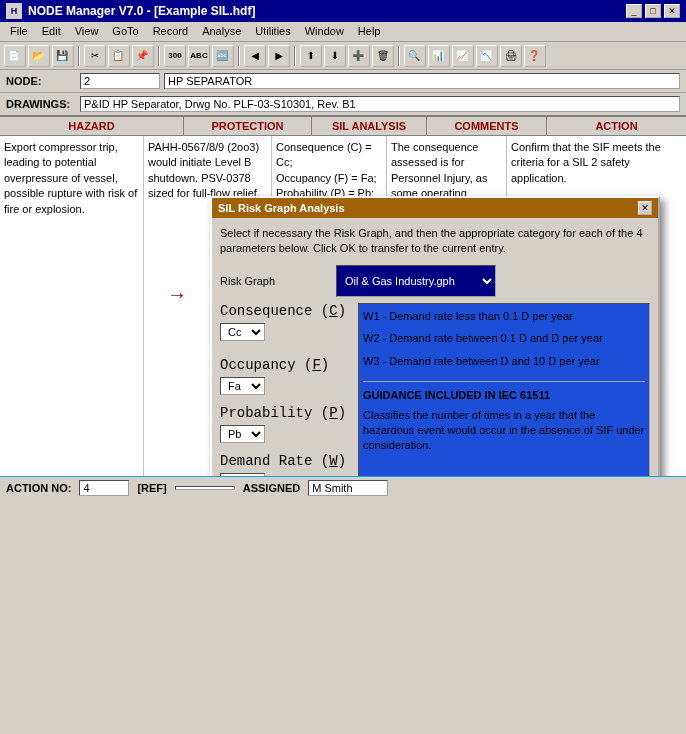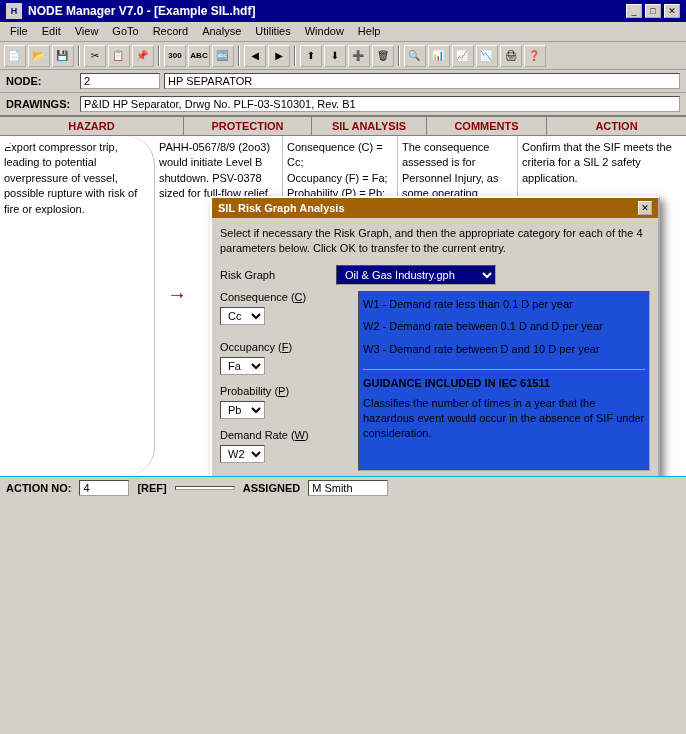--- a/index.html
+++ b/index.html
@@ -174,21 +174,21 @@
       margin-bottom: 6px;
       gap: 6px;
     }
     .form-label { font-size: 11px; min-width: 110px; }
     .risk-graph-select {
       background: #000080;
       color: white;
       border: 1px inset #a0a0a0;
       padding: 2px 4px;
       font-size: 11px;
-      height: 20px;
+      height: 32px;
       min-width: 160px;
     }
 
     .dialog-params {
       display: flex;
       gap: 8px;
       margin-bottom: 6px;
     }
     .params-left { flex: 0 0 130px; }
     .params-right {
@@ -200,21 +200,21 @@
       height: 180px;
       overflow-y: auto;
       line-height: 1.5;
     }
 
     .param-row {
       display: flex;
       align-items: center;
       margin-bottom: 4px;
     }
-    .param-label { font-size: 11px; min-width: 80px; }
+    .param-label { font-size: 14px; min-width: 80px; font-family: Liberation Mono, monospace; }
     .param-select {
       background: white;
       border: 1px inset #a0a0a0;
       padding: 1px 3px;
       font-size: 11px;
       height: 18px;
       width: 45px;
     }
 
     .underline { text-decoration: underline; }
@@ -297,21 +297,21 @@
   <div class="table-header-cell" style="width:184px;">HAZARD</div>
   <div class="table-header-cell" style="width:128px;">PROTECTION</div>
   <div class="table-header-cell" style="width:115px;">SIL ANALYSIS</div>
   <div class="table-header-cell" style="width:120px;">COMMENTS</div>
   <div class="table-header-cell" style="flex:1; border-right:none;">ACTION</div>
 </div>
 
 <div class="main-content" style="position:relative; height:340px;">
 
   <div class="table-body" style="height:340px;">
-    <div class="table-cell" style="width:155px; line-height:1.4;border-radius:29px;">Export compressor trip, leading to potential overpressure of vessel, possible rupture with risk of fire or explosion.</div>
+    <div class="table-cell" style="width:144px; line-height:1.4;">Export compressor trip, leading to potential overpressure of vessel, possible rupture with risk of fire or explosion.</div>
     <div class="table-cell" style="width:128px; line-height:1.4;">PAHH-0567/8/9 (2oo3) would initiate Level B shutdown. PSV-0378 sized for full-flow relief.</div>
     <div class="table-cell" style="width:115px; line-height:1.4; white-space:pre-line;">Consequence (C) = Cc;
 Occupancy (F) = Fa;
 Probability (P) = Pb;
 Demand Rate (W) = W2;
 SIL = 2 (PFD &lt;1E-2 to &gt;=1E-3).</div>
     <div class="table-cell" style="width:120px; line-height:1.4;">The consequence assessed is for Personnel Injury, as some operating personnel may be working in the area in which the rupture occurred.</div>
     <div class="table-cell" style="flex:1; border-right:none; line-height:1.4;">Confirm that the SIF meets the criteria for a SIL 2 safety application.</div>
   </div>
 

